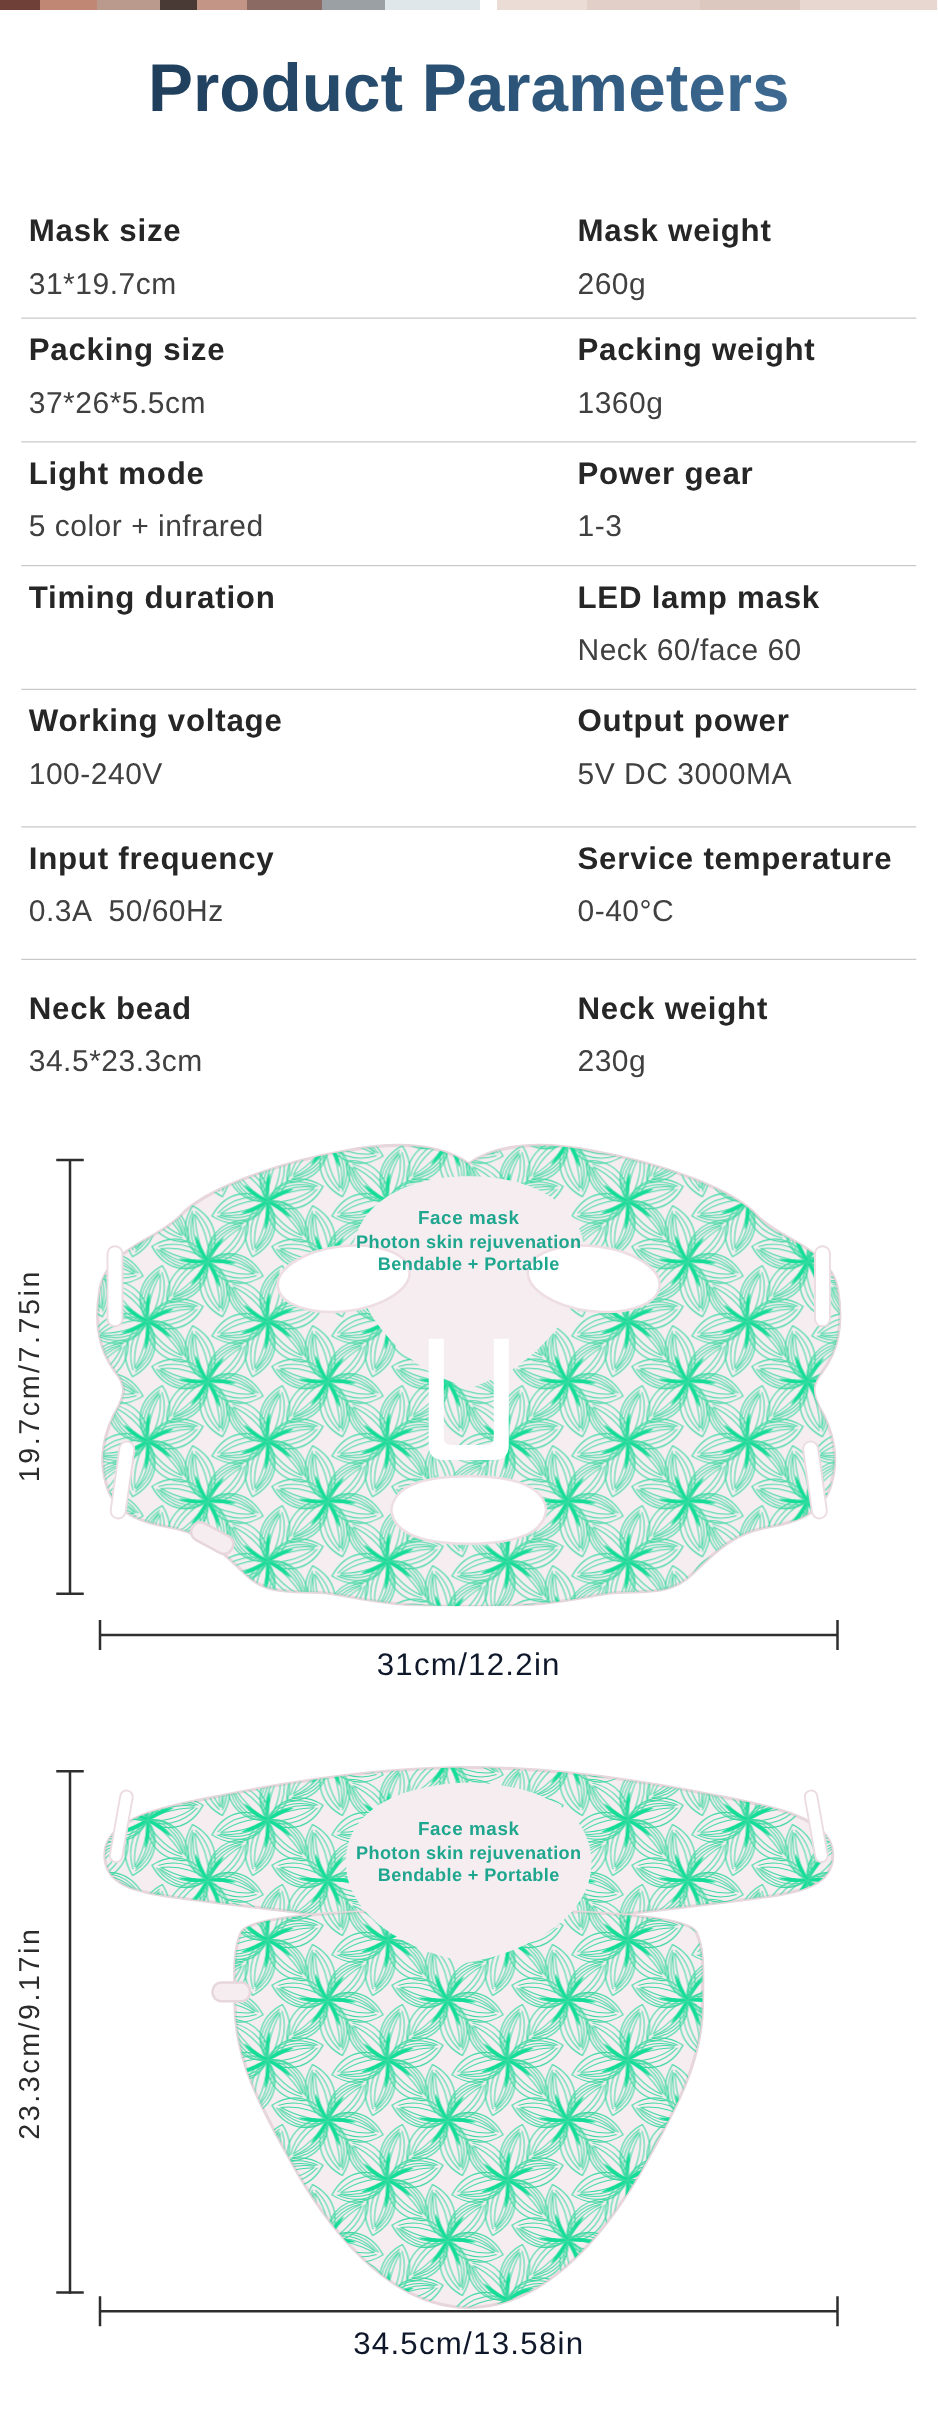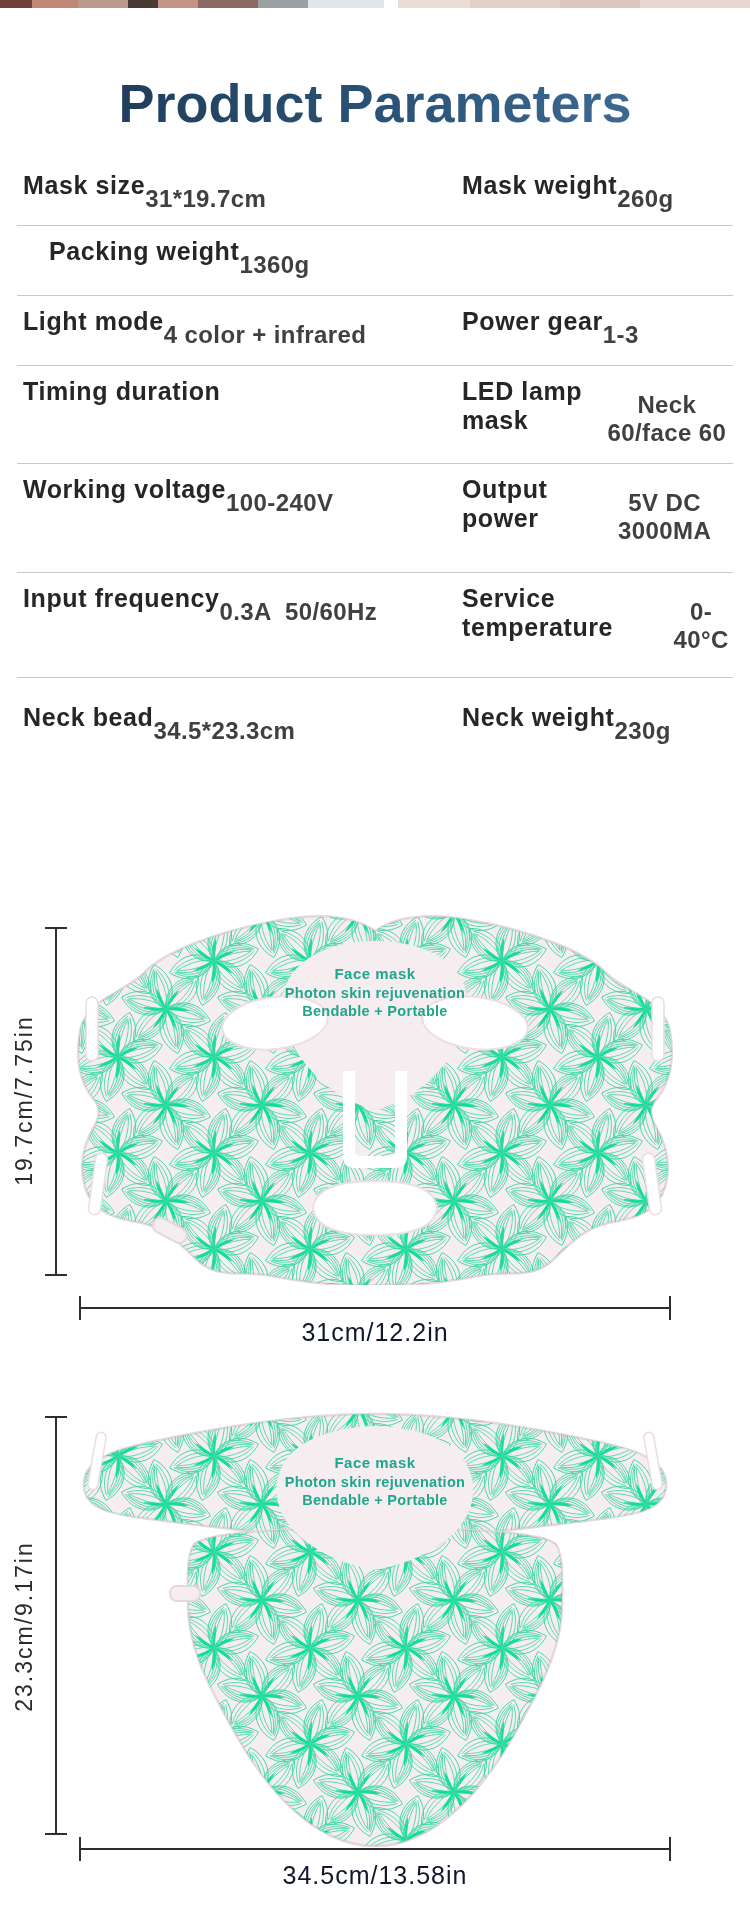--- a/index.html
+++ b/index.html
@@ -12,34 +12,34 @@
     background:linear-gradient(90deg,
       #6e4038 0px,#6e4038 32px,#c08775 32px,#c08775 78px,#b99a8c 78px,#b99a8c 128px,
       #4a3a36 128px,#4a3a36 158px,#c29586 158px,#c29586 198px,#8a6a62 198px,#8a6a62 258px,
       #9aa0a4 258px,#9aa0a4 308px,#dfe7ea 308px,#dfe7ea 384px,#ffffff 384px,#ffffff 398px,
       #ecdcd6 398px,#ecdcd6 470px,#e2cfc8 470px,#e2cfc8 560px,#ddc8c0 560px,#ddc8c0 640px,
       #e8d7d0 640px,#e8d7d0 750px); }
 
   .title { position:absolute; left:0; top:38px; width:750px; text-align:center;
     font-size:54px; font-weight:700; letter-spacing:0px; line-height:1.25;
     background:linear-gradient(90deg,#1d3b57 10%,#2c5579 55%,#44719b 95%);
-    -webkit-background-clip:text; background-clip:text; color:transparent;margin-top:32px; }
+    -webkit-background-clip:text; background-clip:text; color:transparent; }
 
   
   .specs { position:absolute; left:17px; top:160px; width:716px; }
   .spec-row { display:flex; border-bottom:1px solid #c9c9c9; padding:11px 0 12px 0; }
   .spec-row.r2,.spec-row.r3,.spec-row.r4 { padding-bottom:16px; }
   .spec-row.r5 { padding-bottom:27px; }
   .spec-row.r6 { padding-bottom:23px; }
   .spec-row.r7 { border-bottom:none; padding-top:25px; }
-  .spec-cell { display:flex; flex-direction:row; }
+  .spec-cell { display:flex; flex-direction:column; }
   .spec-cell.left { flex:0 0 413px; padding-left:6px; }
   .spec-cell.right { flex:1;margin-left:32px; }
   .spec-label { font-size:25px; font-weight:700; color:#262626; letter-spacing:0.6px; line-height:29px; }
-  .spec-value { font-size:24px; font-weight:700; color:#404040; letter-spacing:0.4px; line-height:28px; margin-top:14px; white-space:pre-wrap;text-align:center; }
+  .spec-value { font-size:24px; font-weight:400; color:#404040; letter-spacing:0.4px; line-height:28px; margin-top:14px; white-space:pre-wrap; }
 
   
   .dim-vline { position:absolute; width:2px; background:#2e2e2e; }
   .dim-vcap { position:absolute; width:22px; height:2px; background:#2e2e2e; }
   .dim-hline { position:absolute; height:2px; background:#2e2e2e; }
   .dim-hcap { position:absolute; width:2px; height:24px; background:#2e2e2e; }
   .dim-vlabel { position:absolute; width:220px; text-align:center; transform:rotate(-90deg);
     font-size:23px; color:#2b2b2b; letter-spacing:2px; }
   .dim-hlabel { position:absolute; left:0; width:750px; text-align:center;
     font-size:25px; color:#0f172a; letter-spacing:1px; }
@@ -93,29 +93,33 @@
       <div class="spec-cell left">
         <div class="spec-label">Mask size</div>
         <div class="spec-value">31*19.7cm</div>
       </div>
       <div class="spec-cell right">
         <div class="spec-label">Mask weight</div>
         <div class="spec-value">260g</div>
       </div>
     </div>
     <div class="spec-row r2">
+      <div class="spec-cell left">
+        <div class="spec-label">Packing size</div>
+        <div class="spec-value">37*26*5.5cm</div>
+      </div>
       <div class="spec-cell right">
         <div class="spec-label">Packing weight</div>
         <div class="spec-value">1360g</div>
       </div>
     </div>
     <div class="spec-row r3">
       <div class="spec-cell left">
         <div class="spec-label">Light mode</div>
-        <div class="spec-value">4 color + infrared</div>
+        <div class="spec-value">5 color + infrared</div>
       </div>
       <div class="spec-cell right">
         <div class="spec-label">Power gear</div>
         <div class="spec-value">1-3</div>
       </div>
     </div>
     <div class="spec-row r4">
       <div class="spec-cell left">
         <div class="spec-label">Timing duration</div>
       </div>

